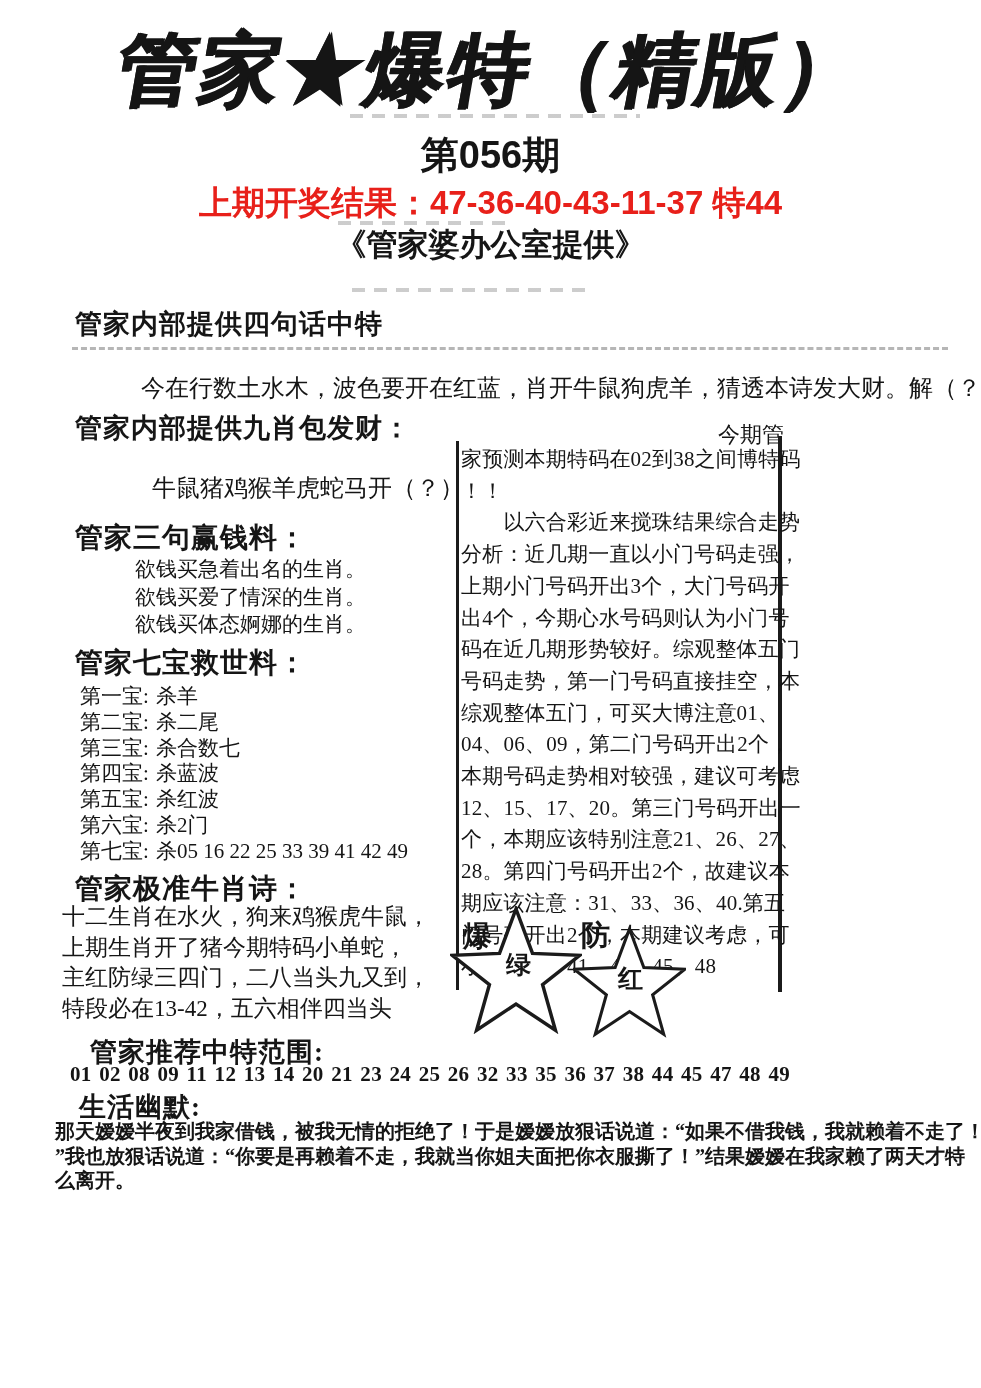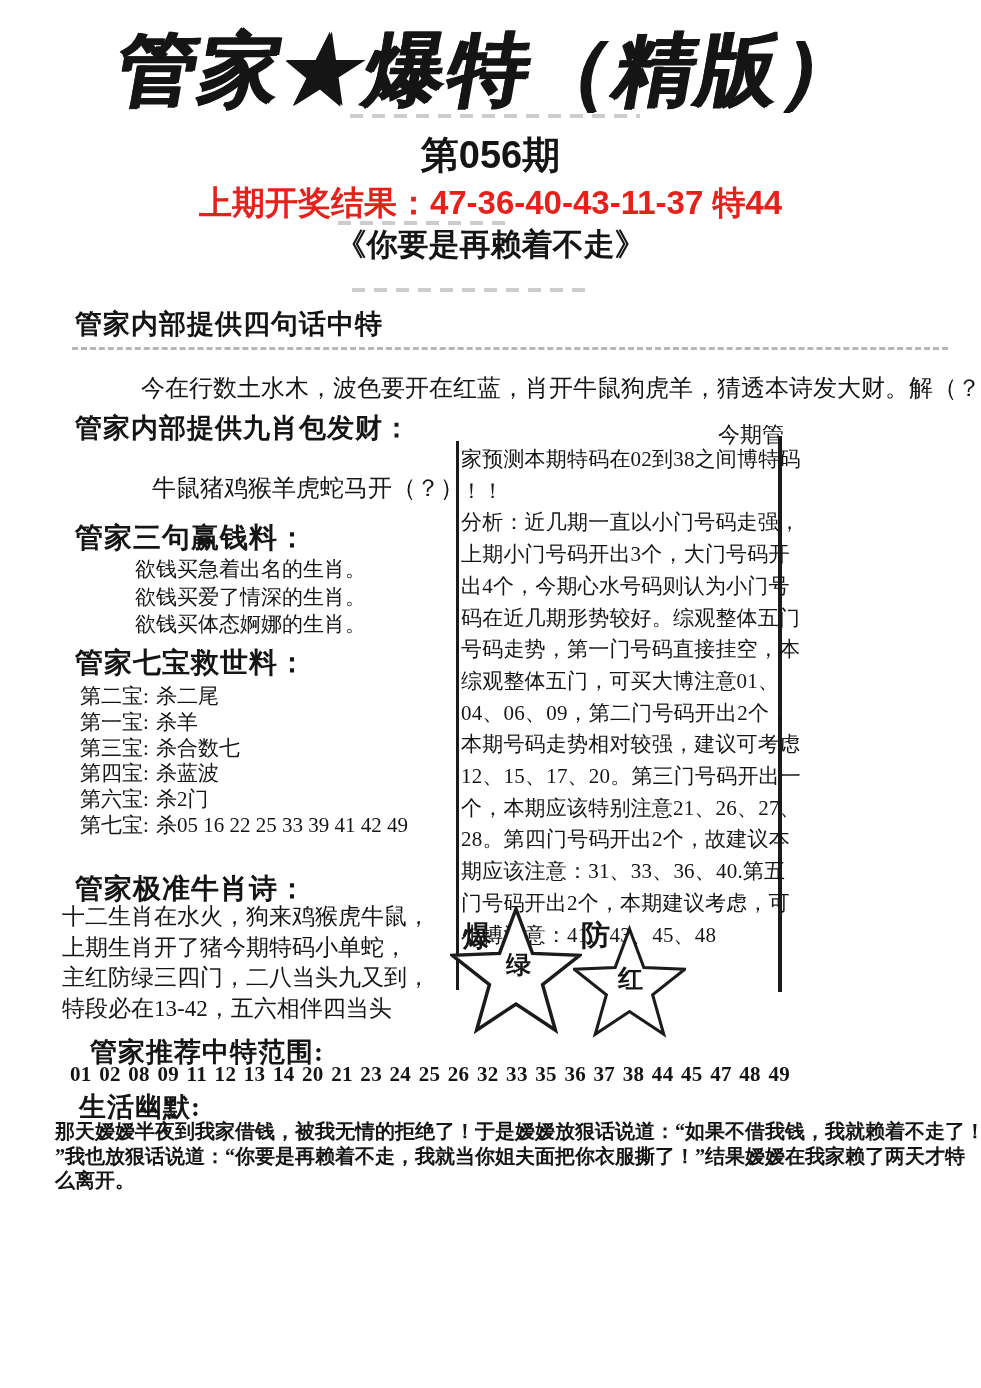--- a/index.html
+++ b/index.html
@@ -46,36 +46,37 @@
 </head>
 <body>
 
 <div class="page">
 
   <div class="ctr brand-title">管家★爆特（精版）</div>
   <div class="streak" style="top:114px;left:350px;width:290px;"></div>
   <div class="ctr issue">第056期</div>
   <div class="ctr result" style="color:#e8201a;text-align:center;">上期开奖结果：47-36-40-43-11-37 特44</div>
   <div class="streak" style="top:221px;left:338px;width:168px;"></div>
-  <div class="ctr provider">《你要是再赖着不走》</div>
+  <div class="ctr provider">《管家婆办公室提供》</div>
   <div class="streak" style="top:288px;left:352px;width:238px;"></div>
 
   <div class="abs heading" style="left:75px;top:306px;">管家内部提供四句话中特</div>
   <div class="dotline" style="top:347px;left:72px;width:876px;"></div>
   <div class="abs body-line" style="left:141px;top:372px;">今在行数土水木，波色要开在红蓝，肖开牛鼠狗虎羊，猜透本诗发大财。解（？）</div>
 
   <div class="abs heading" style="left:75px;top:410px;">管家内部提供九肖包发财：</div>
   <div class="abs body-line" style="left:152px;top:472px;">牛鼠猪鸡猴羊虎蛇马开（？）</div>
 
   <div class="abs lead-line" style="left:697px;top:420px;">今期管</div>
   <div class="vline" style="left:456px;top:441px;width:3px;height:549px;"></div>
   <div class="vline" style="left:778px;top:436px;width:4px;height:556px;"></div>
   <div class="abs" style="left:461px;top:444px;">
     <div class="forecast-line">家预测本期特码在02到38之间博特码</div>
     <div class="forecast-line">！！</div>
+    <div class="forecast-line">　　以六合彩近来搅珠结果综合走势</div>
     <div class="forecast-line">分析：近几期一直以小门号码走强，</div>
     <div class="forecast-line">上期小门号码开出3个，大门号码开</div>
     <div class="forecast-line">出4个，今期心水号码则认为小门号</div>
     <div class="forecast-line">码在近几期形势较好。综观整体五门</div>
     <div class="forecast-line">号码走势，第一门号码直接挂空，本</div>
     <div class="forecast-line">综观整体五门，可买大博注意01、</div>
     <div class="forecast-line">04、06、09，第二门号码开出2个，</div>
     <div class="forecast-line">本期号码走势相对较强，建议可考虑</div>
     <div class="forecast-line">12、15、17、20。第三门号码开出一</div>
     <div class="forecast-line">个，本期应该特别注意21、26、27、</div>
@@ -87,24 +88,25 @@
 
   <div class="abs" style="left:135px;top:556px;">
     <div class="three-line">欲钱买急着出名的生肖。</div>
     <div class="three-line">欲钱买爱了情深的生肖。</div>
     <div class="three-line">欲钱买体态婀娜的生肖。</div>
   </div>
   <div class="abs heading" style="left:75px;top:519px;font-size:28px;">管家三句赢钱料：</div>
 
   <div class="abs heading" style="left:75px;top:644px;font-size:28px;">管家七宝救世料：</div>
   <div class="abs" style="left:80px;top:684px;">
+    <div class="treasure-row"><span class="treasure-label">第一宝:</span><span>杀羊</span></div>
     <div class="treasure-row"><span class="treasure-label">第二宝:</span><span>杀二尾</span></div>
-    <div class="treasure-row"><span class="treasure-label">第一宝:</span><span>杀羊</span></div>
     <div class="treasure-row"><span class="treasure-label">第三宝:</span><span>杀合数七</span></div>
     <div class="treasure-row"><span class="treasure-label">第四宝:</span><span>杀蓝波</span></div>
+    <div class="treasure-row"><span class="treasure-label">第五宝:</span><span>杀红波</span></div>
     <div class="treasure-row"><span class="treasure-label">第六宝:</span><span>杀2门</span></div>
     <div class="treasure-row"><span class="treasure-label">第七宝:</span><span>杀05 16 22 25 33 39 41 42 49</span></div>
   </div>
 
   <div class="abs heading" style="left:75px;top:870px;font-size:28px;">管家极准牛肖诗：</div>
   <div class="abs" style="left:62px;top:902px;">
     <div class="bull-line">十二生肖在水火，狗来鸡猴虎牛鼠，</div>
     <div class="bull-line">上期生肖开了猪今期特码小单蛇，</div>
     <div class="bull-line">主红防绿三四门，二八当头九又到，</div>
     <div class="bull-line">特段必在13-42，五六相伴四当头</div>

